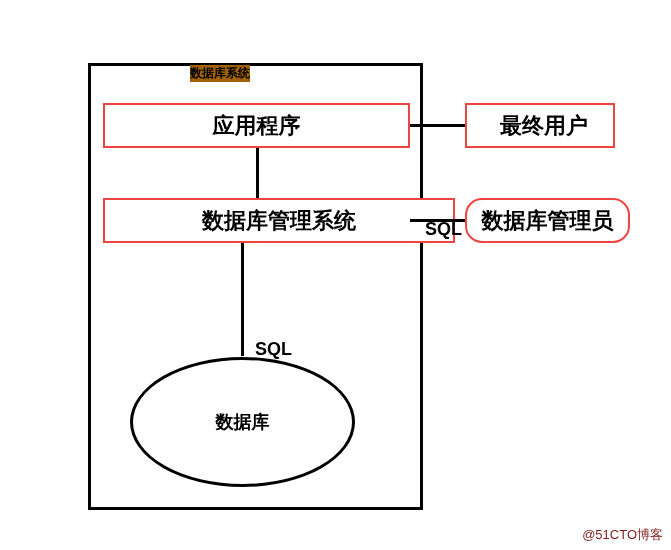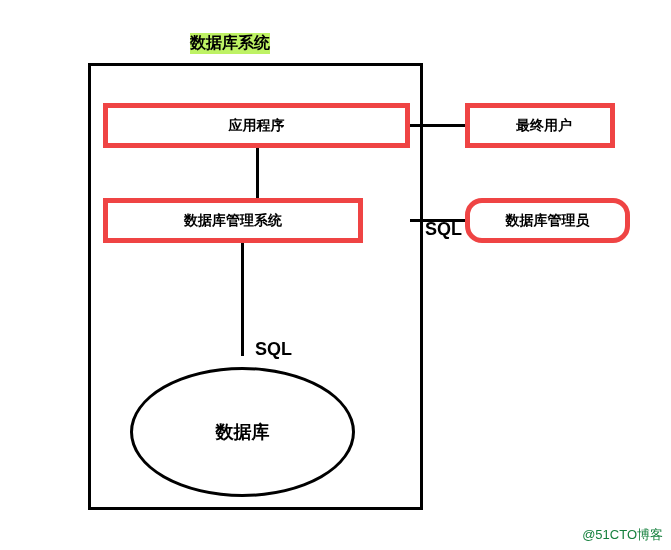--- a/index.html
+++ b/index.html
@@ -9,33 +9,34 @@
       background: #fff;
       font-family: "Microsoft YaHei", "SimHei", sans-serif;
       position: relative;
     }
     .container {
       position: absolute;
       border: 3px solid #000;
     }
     .box {
       position: absolute;
-      border: 5px solid #ef4444;
+      border: 2px solid #ef4444;
       background: #fff;
       display: flex;
       align-items: center;
       justify-content: center;
       font-weight: bold;
-      font-size: 14px;
+      font-size: 22px;
     }
     .title {
       position: absolute;
       font-weight: bold;
-      font-size: 16px;
-      background: #bef264;
+      font-size: 12px;
+      background: #a16207;
+      margin-top: 32px;
     }
     .label {
       position: absolute;
       font-weight: bold;
       font-size: 18px;
       margin-top: 44px;
     }
     .line-h {
       position: absolute;
       height: 3px;
@@ -55,48 +56,48 @@
       align-items: center;
       justify-content: center;
       font-weight: bold;
       font-size: 18px;
     }
     .watermark {
       position: absolute;
       right: 8px;
       bottom: 6px;
       font-size: 13px;
-      color: #15803d;
+      color: #7f1d1d;
       font-weight: normal;
     }
   </style>
 </head>
 <body>
 
 <div class="container" style="left:88px; top:63px; width:335px; height:447px;"></div>
 
 <div class="title" style="left:190px; top:33px;">数据库系统</div>
 
 <div class="box" style="left:103px; top:103px; width:307px; height:45px;">
   <span>应用程序</span>
 </div>
 
-<div class="box" style="left:103px; top:198px; width:260px; height:45px;">
+<div class="box" style="left:103px; top:198px; width:352px; height:45px;">
   <span>数据库管理系统</span>
 </div>
 
 <div class="box" style="left:465px; top:103px; width:150px; height:45px;padding-left:8px;">
   <span>最终用户</span>
 </div>
 
 <div class="box" style="left:465px; top:198px; width:165px; height:45px;border-radius:17px;">
   <span>数据库管理员</span>
 </div>
 
-<div class="ellipse" style="left:130px; top:367px; width:225px; height:130px;">
+<div class="ellipse" style="left:130px; top:357px; width:225px; height:130px;">
   <span>数据库</span>
 </div>
 
 <div class="line-h" style="left:410px; top:124px; width:55px;"></div>
 
 <div class="line-h" style="left:410px; top:219px; width:55px;"></div>
 
 <div class="line-v" style="left:256px; top:148px; height:50px;"></div>
 
 <div class="line-v" style="left:241px; top:243px; height:113px;"></div>

